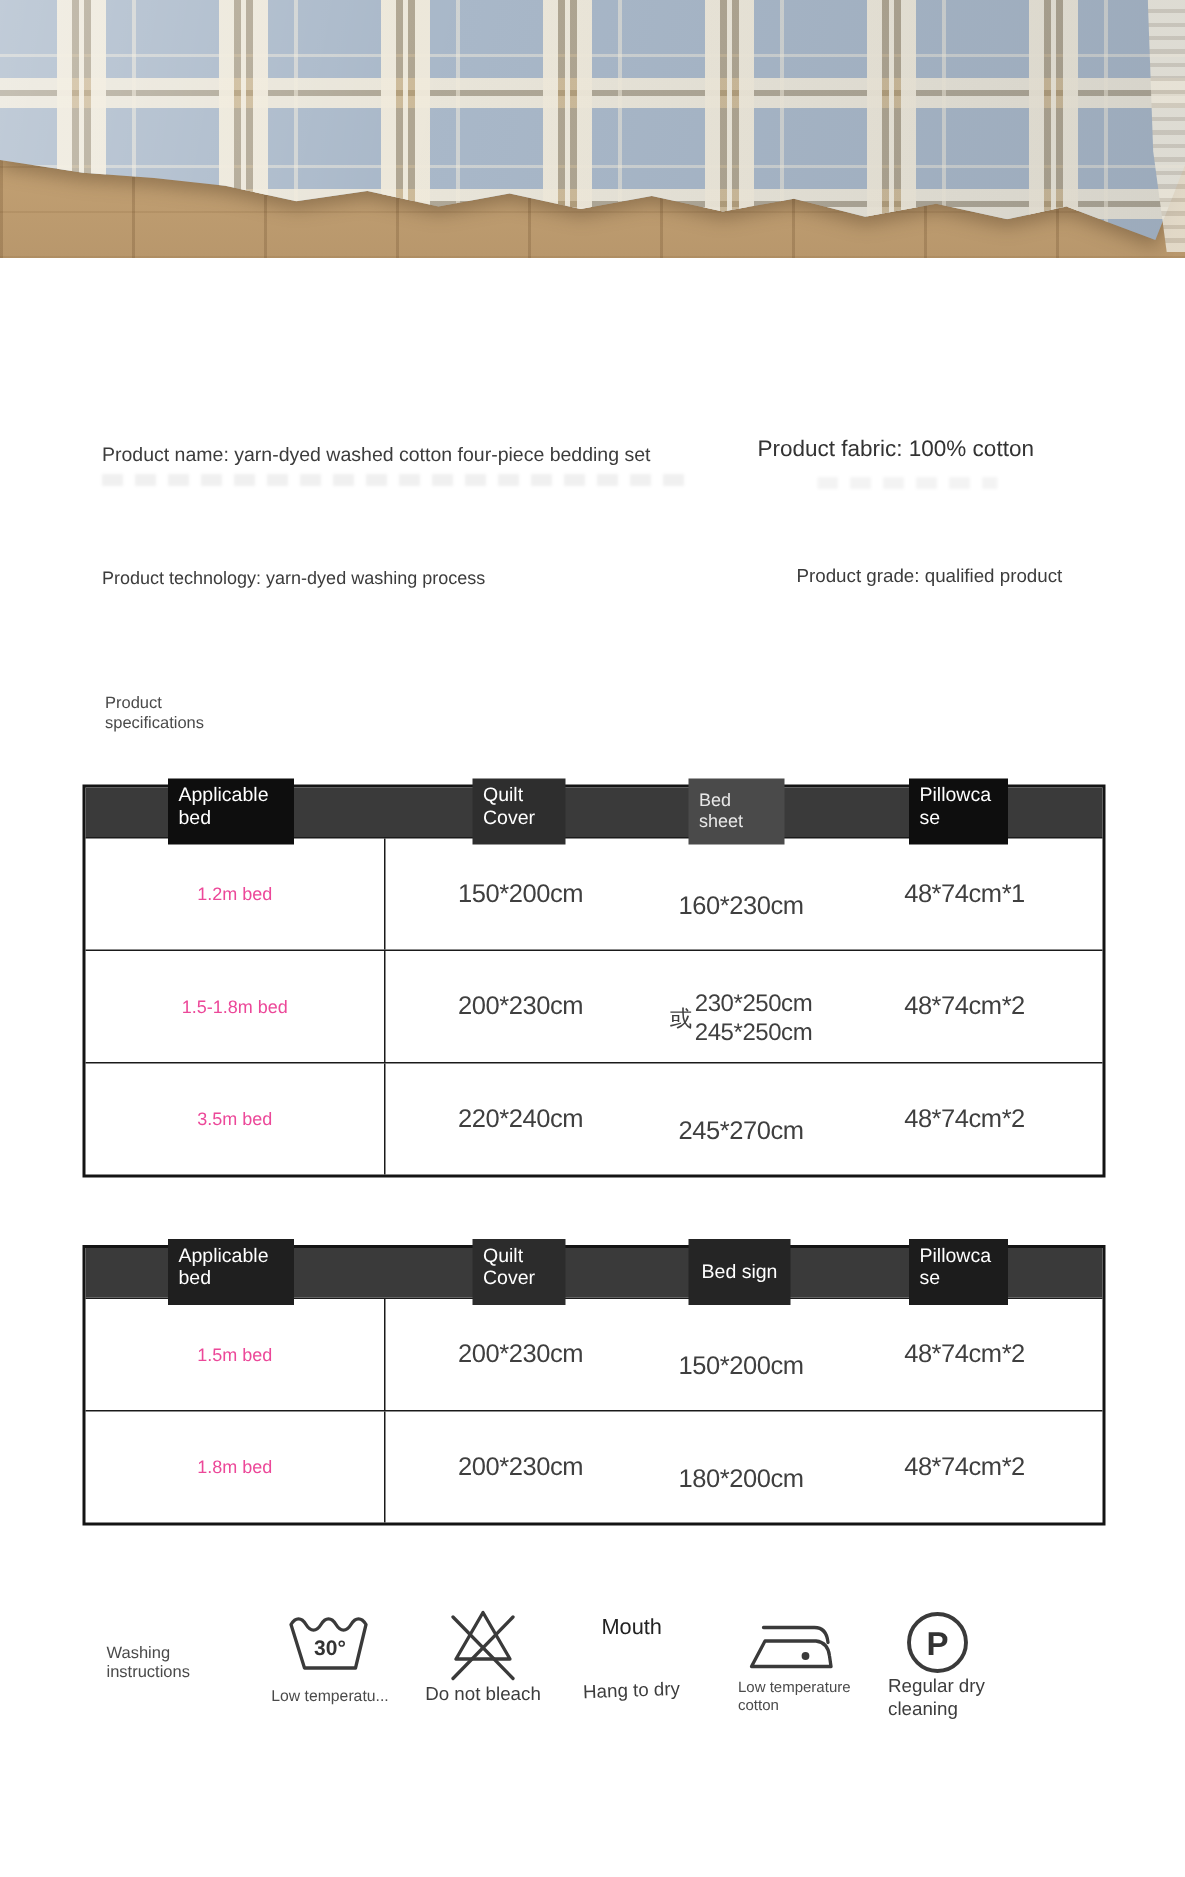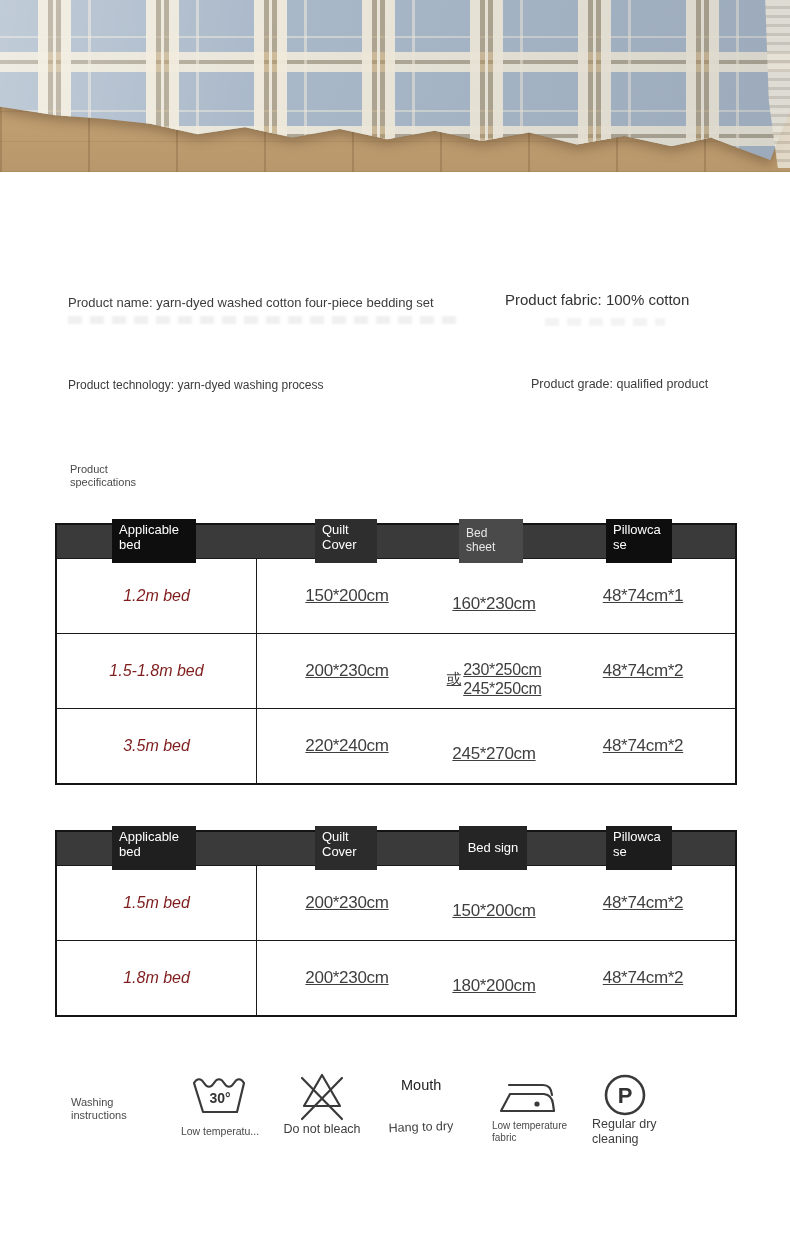--- a/index.html
+++ b/index.html
@@ -64,22 +64,22 @@
   .t1 .hb1{left:55px;width:84px;background:#0e0e0e;}
   .t1 .hb2{left:258px;width:62px;background:#2e2e2e;}
   .t1 .hb3{left:402px;width:64px;background:#4a4a4a;color:#e8e8e8;font-size:12px;line-height:14px;padding-top:7px;}
   .t1 .hb4{left:549px;width:66px;background:#0e0e0e;word-break:break-all;}
   .t2 .hb1{left:55px;width:84px;background:#1f1f1f;}
   .t2 .hb2{left:258px;width:62px;background:#2c2c2c;}
   .t2 .hb3{left:402px;width:68px;background:#252525;display:flex;align-items:center;justify-content:center;padding:0;}
   .t2 .hb4{left:549px;width:66px;background:#1c1c1c;word-break:break-all;}
   .t-row{display:flex;height:74px;border-top:1px solid #1a1a1a;}
   .c-bed{width:199px;border-right:1px solid #1a1a1a;display:flex;align-items:center;justify-content:center;
-         font-size:16px;color:#7f1d1d;font-style:italic;}
-  .c-rest{flex:1;display:flex;align-items:center;font-size:17px;color:#3f3f3f;letter-spacing:-.3px;text-decoration:underline;}
+         font-size:12px;color:#ec4899;}
+  .c-rest{flex:1;display:flex;align-items:center;font-size:17px;color:#3f3f3f;letter-spacing:-.3px;}
   .v-quilt{width:180px;text-align:center;}
   .v-sheet{width:114px;text-align:center;margin-top:16px;}
   .v-pillow{flex:1;text-align:center;}
   .or-wrap{display:flex;align-items:center;justify-content:center;gap:2px;}
   .or-char{font-size:15px;font-family:"DejaVu Sans",sans-serif;}
   .stacked{display:flex;flex-direction:column;line-height:19px;font-size:16px;text-align:left;}
 
   
   .w-label{position:absolute;left:71px;top:1096px;width:72px;font-size:11px;line-height:13px;color:#4a4a4a;}
   .w-icon{position:absolute;}
@@ -203,21 +203,21 @@
   <div class="mouth-text">Mouth</div>
   <div class="w-cap cap3">Hang to dry</div>
 
   <div class="w-icon" style="left:497px;top:1077px;">
     <svg class="wicon" width="60" height="38" viewBox="0 0 60 38">
       <path d="M12,8 L46,8 Q54,8 55,18"></path>
       <path d="M4,34 L13,17 L47,17 Q55,18 56,27 L57,34 Z"></path>
       <circle cx="40" cy="27" r="2.6" fill="#3a3a3a" stroke="none"></circle>
     </svg>
   </div>
-  <div class="w-cap cap4">Low temperature fabric</div>
+  <div class="w-cap cap4">Low temperature cotton</div>
 
   <div class="w-icon" style="left:602px;top:1072px;">
     <svg class="wicon" width="46" height="46" viewBox="0 0 46 46">
       <circle cx="23" cy="23" r="19" stroke-width="2.6"></circle>
       <text x="23" y="31" font-size="22" font-weight="600" text-anchor="middle" font-family="Liberation Sans, sans-serif">P</text>
     </svg>
   </div>
   <div class="w-cap cap5">Regular dry cleaning</div>
 
 </div>

